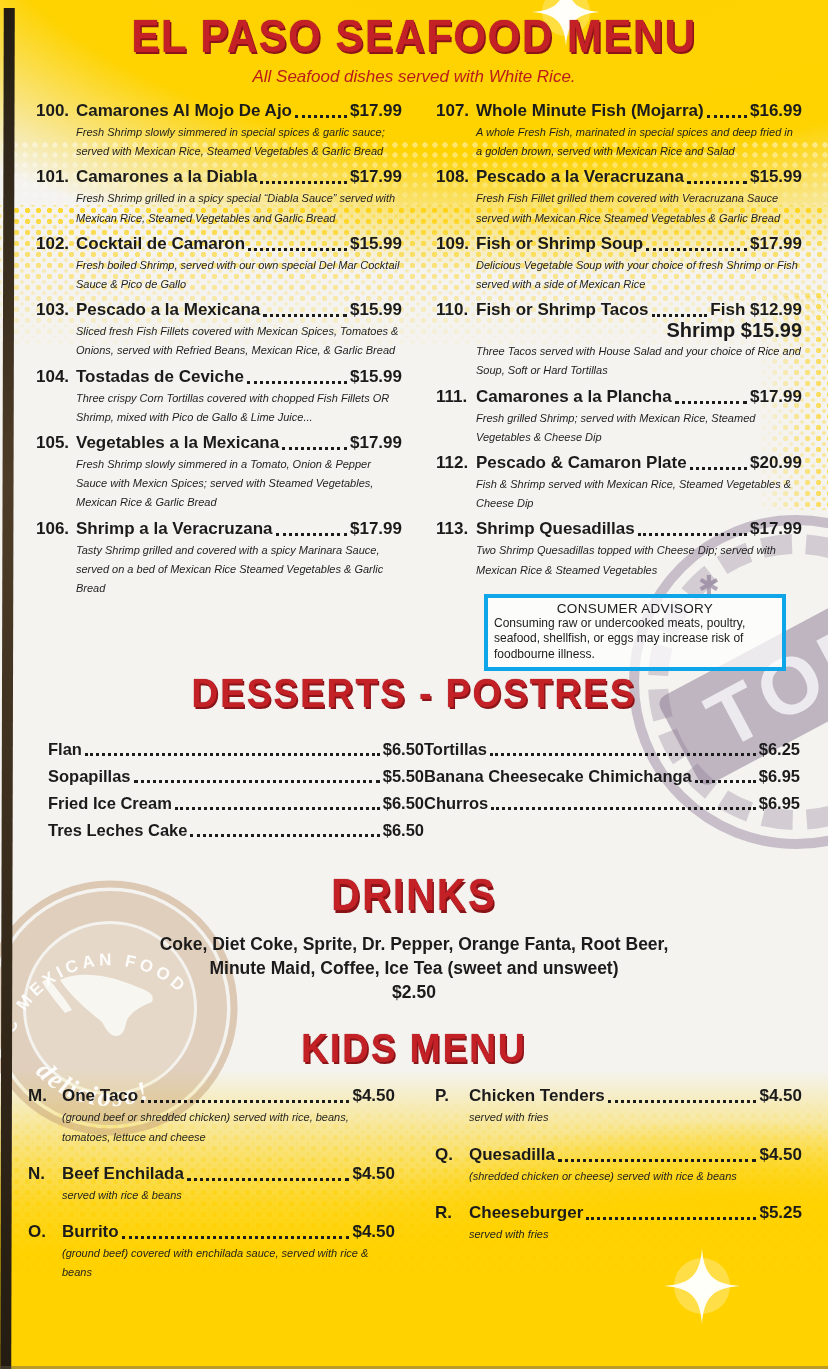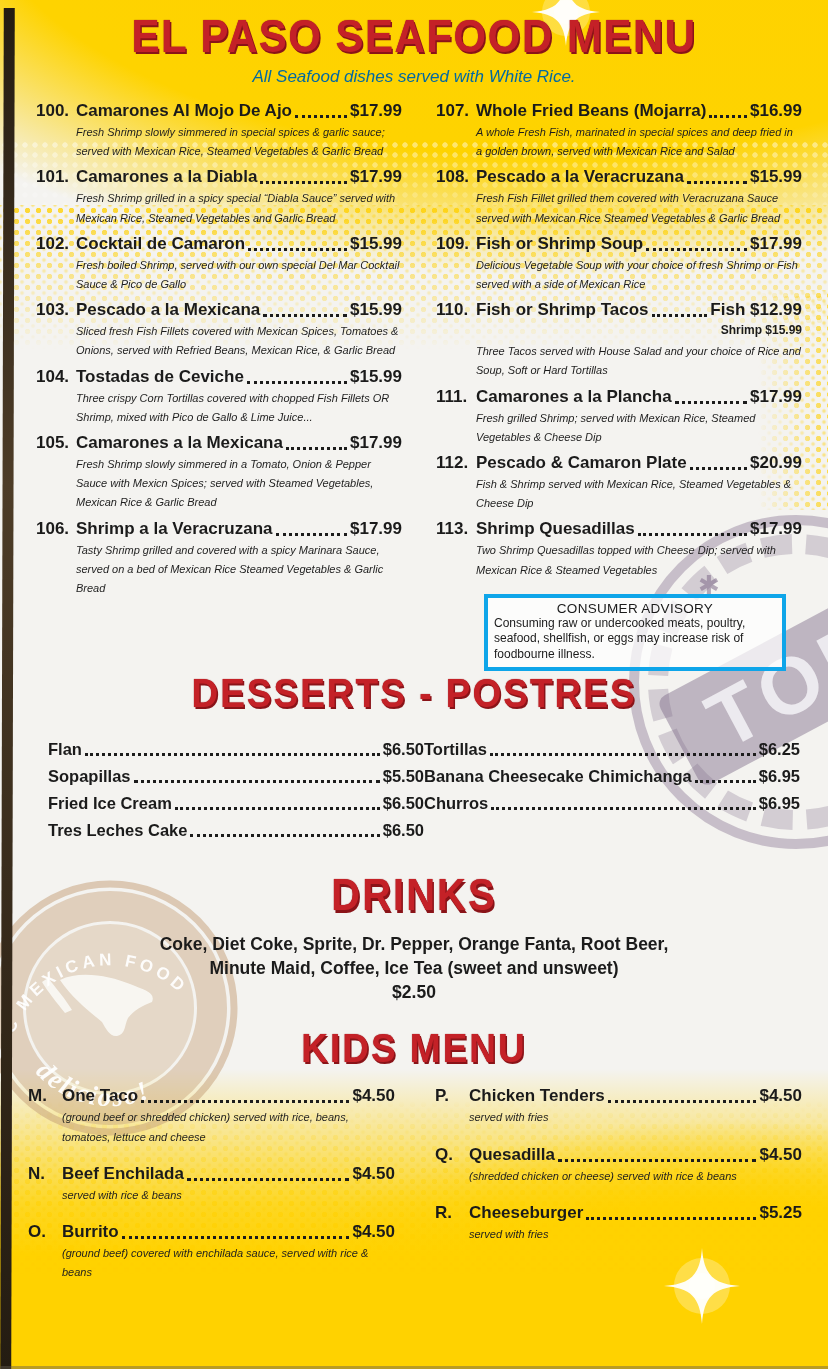--- a/index.html
+++ b/index.html
@@ -59,32 +59,32 @@
   .burst-bottom { left:660px; top:1244px; width:84px; height:84px; }
 
   
   .content { position:relative; z-index:2; }
   .header { text-align:center; padding-top:12px; }
   .title {
     display:inline-block; font-size:42px; font-weight:800; color:#c42127;
     letter-spacing:1.5px; transform:scaleY(1.12);
     text-shadow:1.5px 2px 0 #8a1318, 0 0 1px #8a1318; white-space:nowrap;
   }
-  .subtitle { font-style:italic; font-size:17px; margin-top:7px; color:#0369a1; }
+  .subtitle { font-style:italic; font-size:17px; margin-top:7px; color:#b91c1c; }
 
   .cols { display:flex; margin:14px 26px 0 36px; gap:34px; }
   .col { flex:1; min-width:0; }
   .item { margin-bottom:6px; }
   .ihead { display:flex; align-items:baseline; font-weight:700; font-size:17px; line-height:20px; }
   .num { flex:0 0 40px; }
   .iname { white-space:nowrap; }
   .leader { flex:1 1 auto; min-width:6px; margin:0 3px 3px 3px; align-self:flex-end;
     height:0; border-bottom:3px dotted #1c1c1c; }
   .price { white-space:nowrap; }
-  .price2 { text-align:right; font-weight:700; font-size:12px; line-height:20px; }
+  .price2 { text-align:right; font-weight:700; font-size:20px; line-height:20px; }
   .desc { font-style:italic; font-size:11px; line-height:19.2px; margin-left:40px; margin-top:2px; color:#1e1e1e; }
 
   .advisory { border:4px solid #0ea5e9; background:rgba(255,255,255,0.72);
     width:302px; margin:14px 0 0 48px; padding:3px 6px 5px; box-sizing:border-box; }
   .adv-title { text-align:center; font-size:13.5px; letter-spacing:0.3px; }
   .adv-text  { font-size:12px; line-height:15.5px; }
 
   .section-heading {
     text-align:center; font-size:37px; font-weight:800; color:#c42127;
     letter-spacing:2px; transform:scaleY(1.1);
@@ -223,21 +223,21 @@
             <span class="iname">Tostadas de Ceviche</span>
             <span class="leader"></span>
             <span class="price">$15.99</span>
           </div>
           <div class="desc">Three crispy Corn Tortillas covered with chopped Fish Fillets OR Shrimp, mixed with Pico de Gallo &amp; Lime Juice...</div>
         </div>
 
         <div class="item">
           <div class="ihead">
             <span class="num">105.</span>
-            <span class="iname">Camarones a la Mexicana</span>
+            <span class="iname">Vegetables a la Mexicana</span>
             <span class="leader"></span>
             <span class="price">$17.99</span>
           </div>
           <div class="desc">Fresh Shrimp slowly simmered in a Tomato, Onion &amp; Pepper Sauce with Mexicn Spices; served with Steamed Vegetables, Mexican Rice &amp; Garlic Bread</div>
         </div>
 
         <div class="item">
           <div class="ihead">
             <span class="num">106.</span>
             <span class="iname">Shrimp a la Veracruzana</span>
@@ -246,21 +246,21 @@
           </div>
           <div class="desc">Tasty Shrimp grilled and covered with a spicy Marinara Sauce, served on a bed of Mexican Rice Steamed Vegetables &amp; Garlic Bread</div>
         </div>
 
       </div>
       <div class="col">
 
         <div class="item">
           <div class="ihead">
             <span class="num">107.</span>
-            <span class="iname">Whole Fried Beans (Mojarra)</span>
+            <span class="iname">Whole Minute Fish (Mojarra)</span>
             <span class="leader"></span>
             <span class="price">$16.99</span>
           </div>
           <div class="desc">A whole Fresh Fish, marinated in special spices and deep fried in a golden brown, served with Mexican Rice and Salad</div>
         </div>
 
         <div class="item">
           <div class="ihead">
             <span class="num">108.</span>
             <span class="iname">Pescado a la Veracruzana</span>

